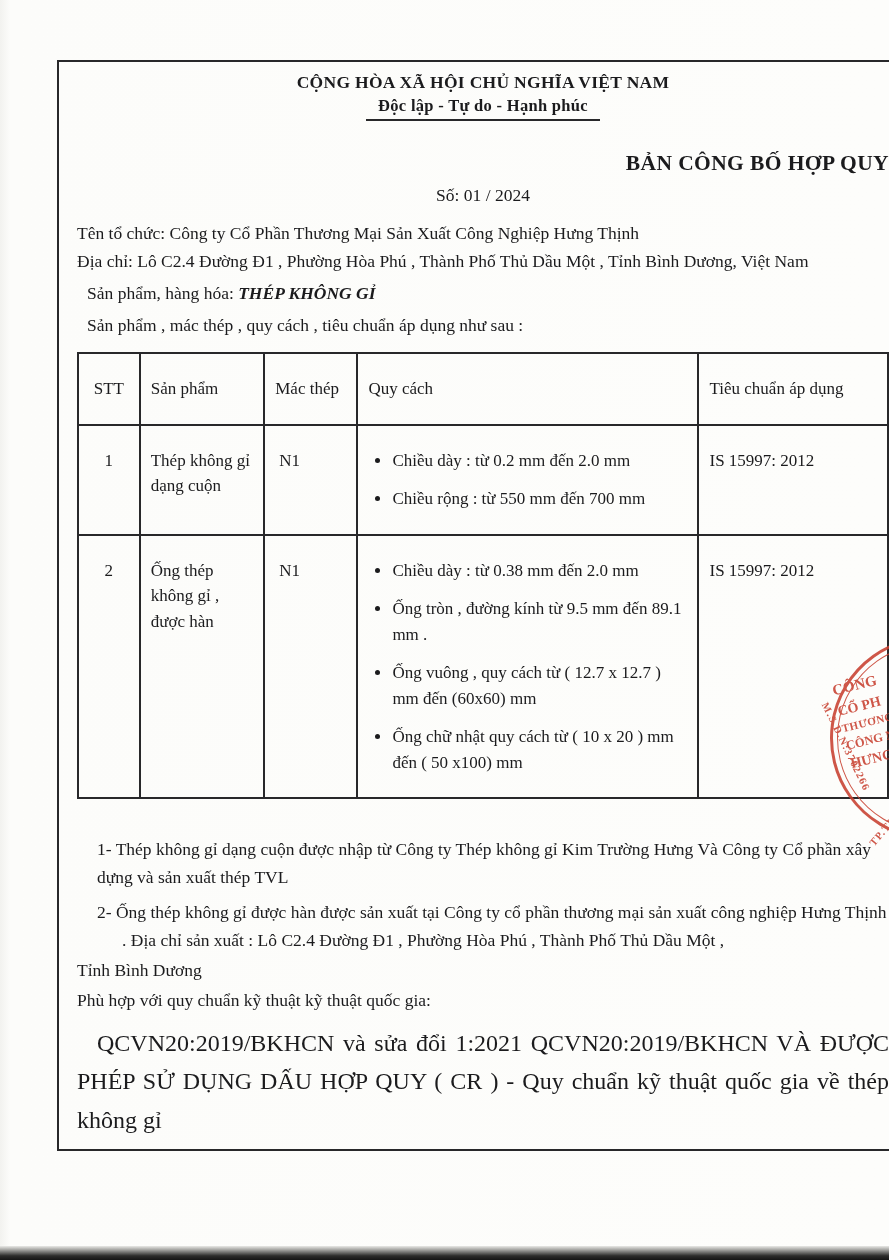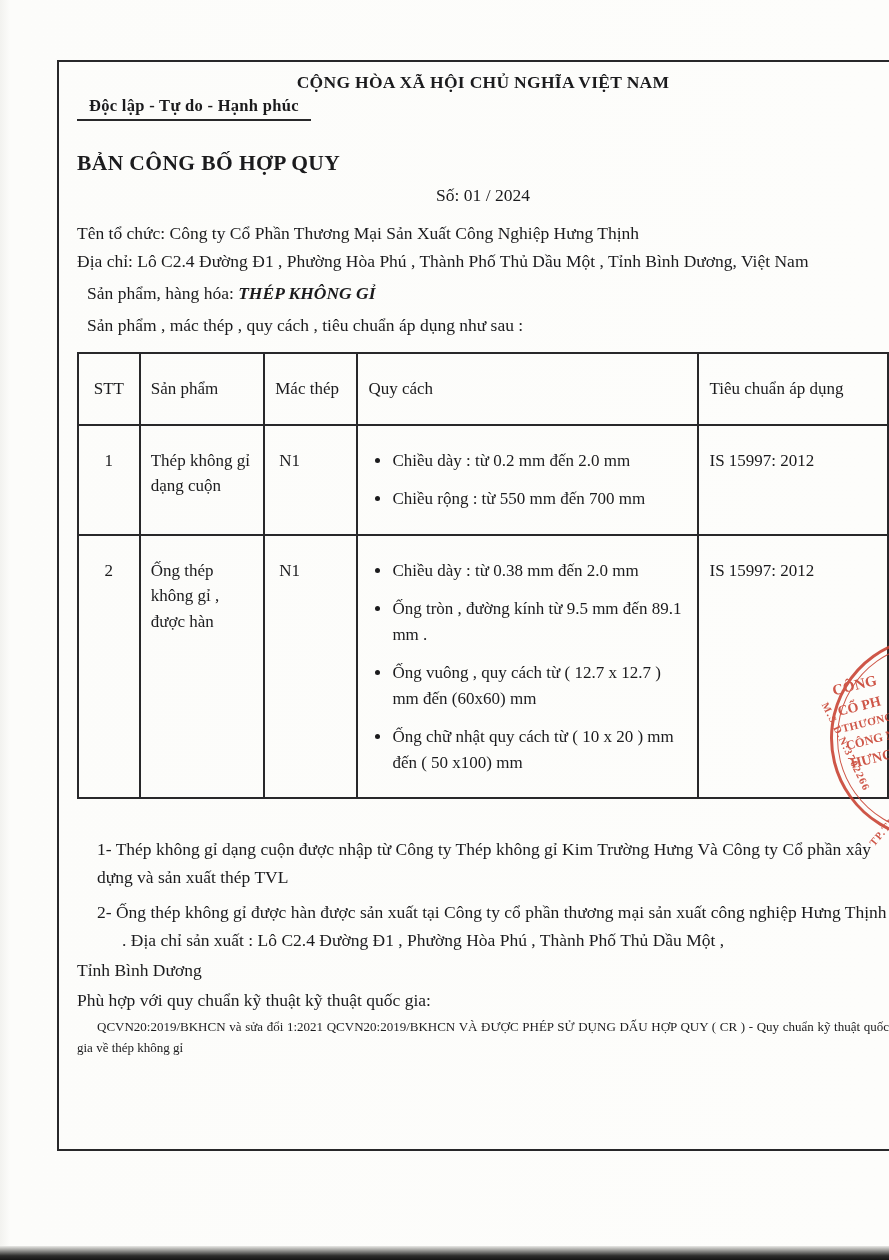--- a/index.html
+++ b/index.html
@@ -19,26 +19,26 @@
     position: absolute;
     left: 57px; top: 60px;
     width: 852px; height: 1091px;
     border: 2px solid #28282a;
     padding: 10px 18px 0 18px;
     box-sizing: border-box;
   }
   .nat-title {
     font-weight: bold; font-size: 17.5px; text-align: center; letter-spacing: .3px;
   }
-  .motto-wrap { text-align: left; margin-top: 3px; }
+  .motto-wrap { text-align: center; margin-top: 3px; }
   .motto {
     display: inline-block; font-weight: bold; font-size: 16.5px;
     padding: 0 12px 3px 12px; border-bottom: 2px solid #28282a; letter-spacing: .3px;
   }
-  .doc-title { text-align: left; font-weight: bold; font-size: 21.5px; margin-top: 30px; letter-spacing: .4px; }
+  .doc-title { text-align: right; font-weight: bold; font-size: 21.5px; margin-top: 30px; letter-spacing: .4px; }
   .doc-number { text-align: center; font-size: 17.5px; margin-top: 9px; }
   .line { font-size: 17.5px; line-height: 1.6; margin: 0; }
   .first { margin-top: 13px; }
   .indent { padding-left: 10px; margin-top: 4px; }
   .bold { font-weight: bold; font-style: italic; }
 
   table.spec {
     width: 100%; border-collapse: collapse; margin-top: 13px; font-size: 17px;
     table-layout: fixed;
   }
@@ -54,21 +54,21 @@
   .spec .c-stt { text-align: center; }
   .spec td.c-grade { padding-left: 14px; }
   ul.specs { margin: 0; padding-left: 24px; }
   ul.specs li { margin-bottom: 13px; }
   ul.specs li:last-child { margin-bottom: 0; }
 
   .notes { margin-top: 36px; }
   .note1 { font-size: 17.5px; line-height: 1.6; margin: 0 0 7px 20px; }
   .note2 { font-size: 17.5px; line-height: 1.6; margin: 0 0 0 45px; text-indent: -25px; }
   .after2 { margin-top: 2px; }
-  .final { font-size: 13px; line-height: 1.6; text-align: justify; text-indent: 20px; margin-top: 3px; }
+  .final { font-size: 24px; line-height: 1.6; text-align: justify; text-indent: 20px; margin-top: 10px; }
 
   
   .stamp {
     position: absolute; left: 830px; top: 636px;
     width: 204px; height: 204px;
     transform: rotate(-14deg);
     color: #c84030;
     opacity: .88;
   }
   .stamp-ring  { position: absolute; inset: 0; border: 3px solid currentColor; border-radius: 50%; }

